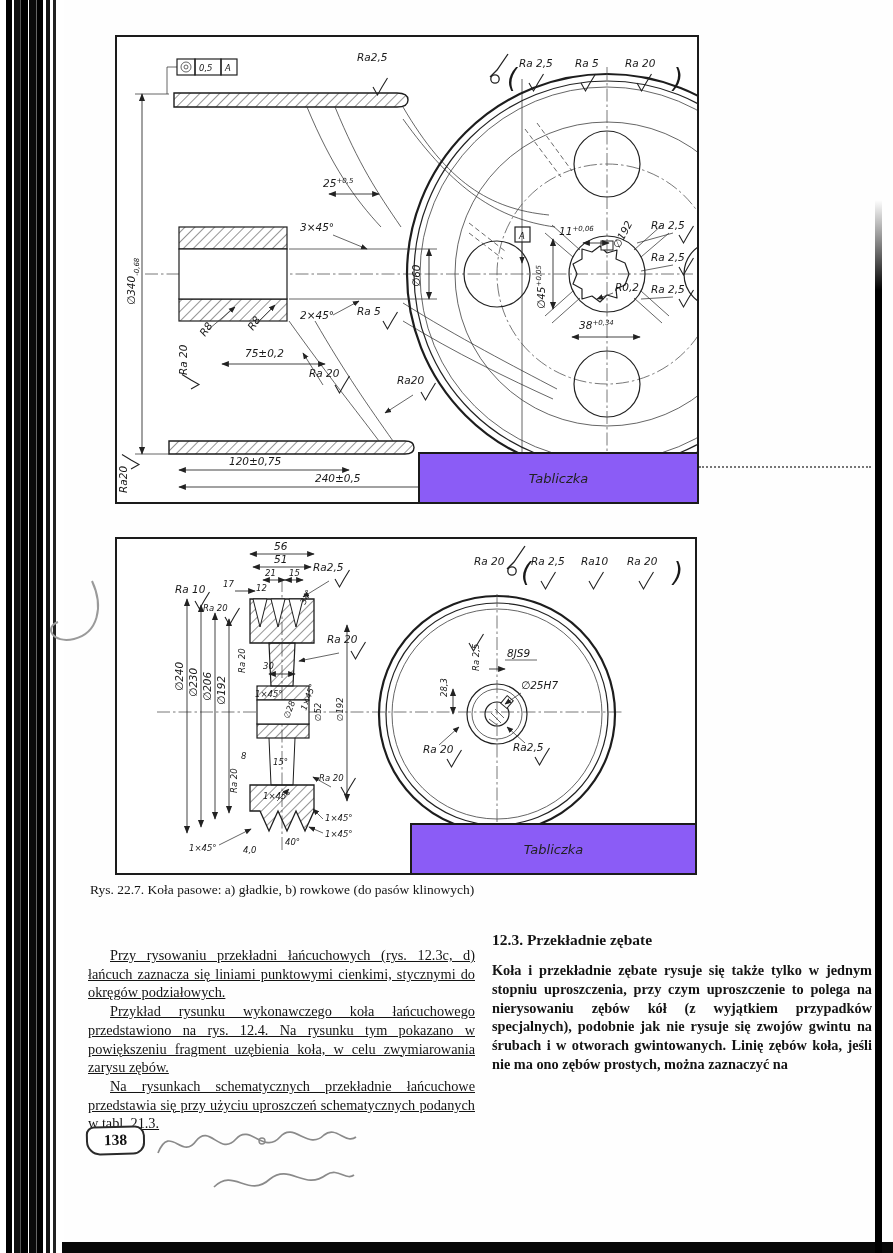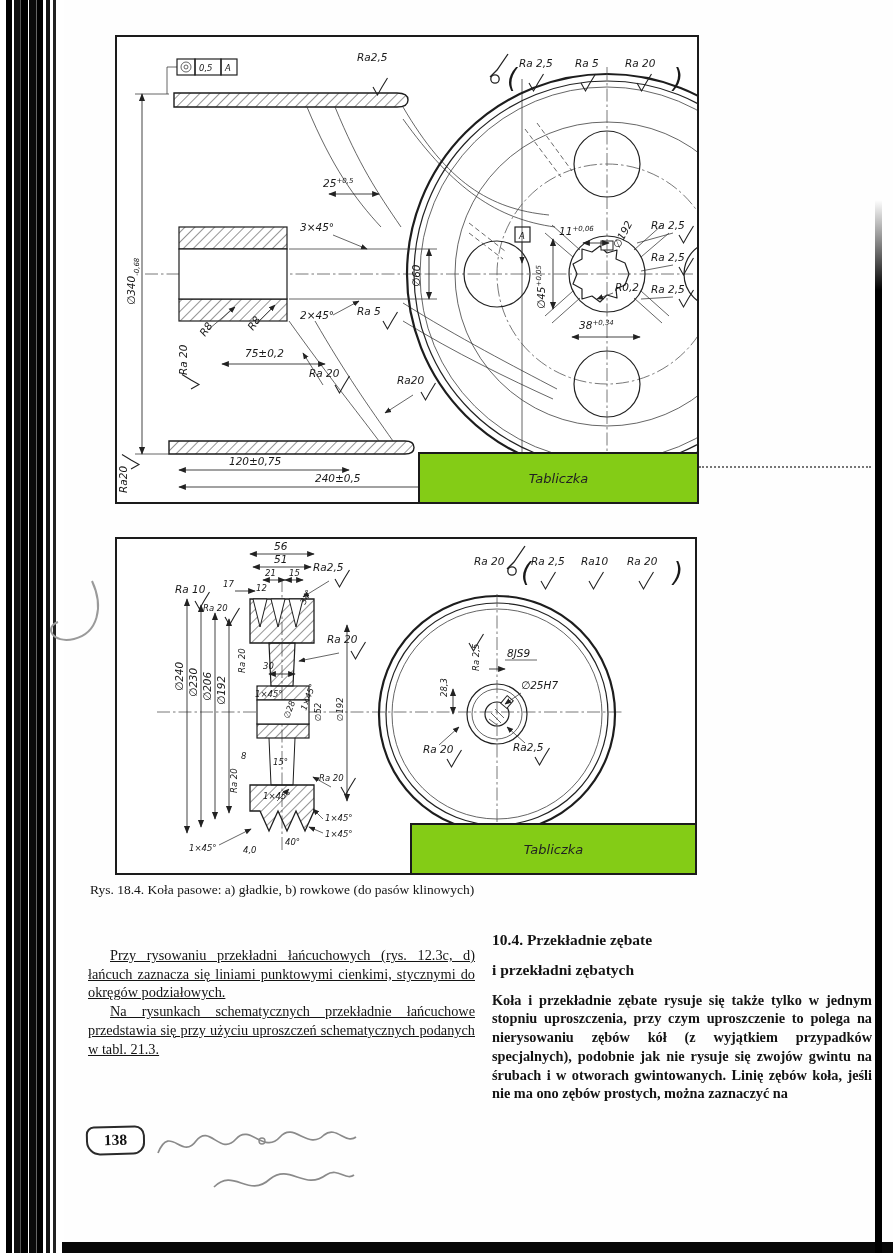--- a/index.html
+++ b/index.html
@@ -8,21 +8,21 @@
   
   #spine{position:absolute;left:6px;top:0;width:58px;height:1253px;
     background:repeating-linear-gradient(90deg,#000 0 6px,#fff 6px 8px,#111 8px 14px,#555 14px 15px,#000 15px 22px,#fff 22px 23px,#0a0a0a 23px 30px,#666 30px 31px,#000 31px 37px,#fff 37px 40px,#151515 40px 44px,#fff 44px 47px,#222 47px 50px,#fff 50px 58px);}
   #bottom-strip{position:absolute;left:62px;top:1242px;width:831px;height:11px;background:#080808;}
   #right-streak{position:absolute;left:875px;top:200px;width:7px;height:1053px;
     background:linear-gradient(180deg,rgba(0,0,0,0) 0,#000 90px,#000 100%);}
   
   .frame{position:absolute;border:2.2px solid #1b1b1b;background:#fff;}
   #frame-a{left:115px;top:35px;width:580px;height:465px;}
   #frame-b{left:115px;top:537px;width:578px;height:334px;}
-  .tabliczka{position:absolute;border:2px solid #1b1b1b;background:#84cc16;
+  .tabliczka{position:absolute;border:2px solid #1b1b1b;background:#8b5cf6;
      display:flex;align-items:center;justify-content:center;
      font:italic 13px "DejaVu Sans",sans-serif;color:#222;}
   #tab-a{left:301px;top:415px;width:277px;height:48px;border-right:none;border-bottom:none;}
   #tab-b{left:293px;top:284px;width:283px;height:48px;border-right:none;border-bottom:none;}
   #dot-ext{position:absolute;left:699px;top:466px;width:172px;height:0;border-top:2px dotted #777;}
   
   svg{position:absolute;left:0;top:0;overflow:hidden;}
   svg text{font:italic 10.5px "DejaVu Sans",sans-serif;fill:#191919;}
   svg text.fs8{font-size:8.5px;}
   svg text.paren{font-size:26px;}
@@ -365,29 +365,29 @@
         <path class="thin" d="M408,204 L390,188" marker-end="url(#arB)"></path>
       </g>
     </svg>
     <div id="tab-b" class="tabliczka">Tabliczka</div>
   </div>
 
   <svg width="90" height="95" style="left:30px;top:575px;">
     <path d="M62,6 C74,32 68,58 44,64 C22,69 14,52 28,47" fill="none" stroke="#9a9a9a" stroke-width="2"></path>
   </svg>
 
-  <div id="caption">Rys. 18.4. Koła pasowe: a) gładkie, b) rowkowe (do pasów klinowych)</div>
+  <div id="caption">Rys. 22.7. Koła pasowe: a) gładkie, b) rowkowe (do pasów klinowych)</div>
 
   <div id="col-left" class="col">
     <p>Przy rysowaniu przekładni łańcuchowych (rys. 12.3c, d) łańcuch zaznacza się liniami punktowymi cienkimi, stycznymi do okręgów podziałowych.</p>
+    <p>Przykład rysunku wykonawczego koła łańcuchowego przedstawiono na rys. 12.4. Na rysunku tym pokazano w powiększeniu fragment uzębienia koła, w celu zwymiarowania zarysu zębów.</p>
     <p>Na rysunkach schematycznych przekładnie łańcuchowe przedstawia się przy użyciu uproszczeń schematycznych podanych w tabl. 21.3.</p>
   </div>
   <div id="col-right" class="col">
-    <h3>10.4. Przekładnie zębate</h3>
-    <h4>i przekładni zębatych</h4>
+    <h3>12.3. Przekładnie zębate</h3>
     <p>Koła i przekładnie zębate rysuje się także tylko w jednym stopniu uproszczenia, przy czym uproszczenie to polega na nierysowaniu zębów kół (z wyjątkiem przypadków specjalnych), podobnie jak nie rysuje się zwojów gwintu na śrubach i w otworach gwintowanych. Linię zębów koła, jeśli nie ma ono zębów prostych, można zaznaczyć na</p>
   </div>
 
   <div id="page-number">138</div>
   <svg width="280" height="110" style="left:150px;top:1115px;">
     <path d="M8,38 C20,8 32,46 46,26 C60,8 70,42 86,24 C100,8 114,40 130,22 C144,6 158,36 174,20 C186,10 196,30 206,22" fill="none" stroke="#8a8a8a" stroke-width="1.7"></path>
     <circle cx="112" cy="26" r="3" fill="none" stroke="#8a8a8a" stroke-width="1.4"></circle>
     <path d="M64,72 C84,52 98,84 120,64 C140,48 154,76 176,60 C188,52 196,66 204,60" fill="none" stroke="#8a8a8a" stroke-width="1.7"></path>
   </svg>
 

